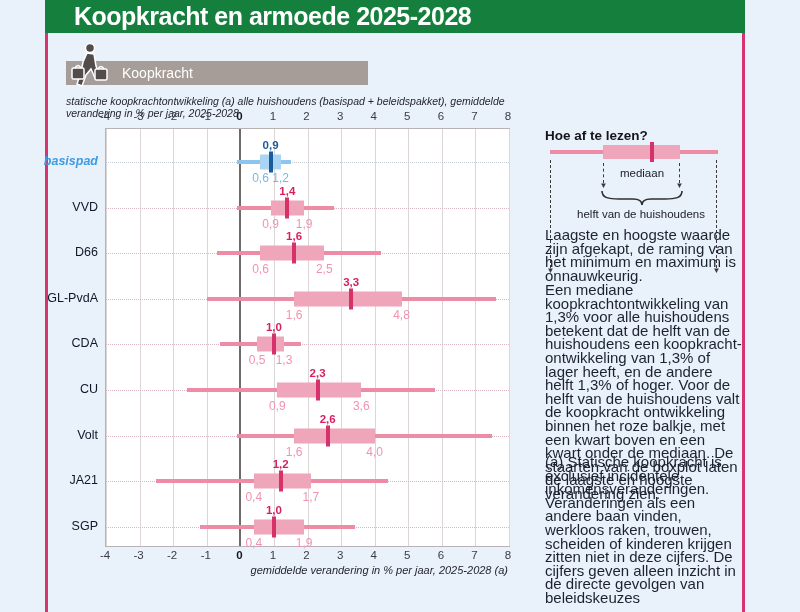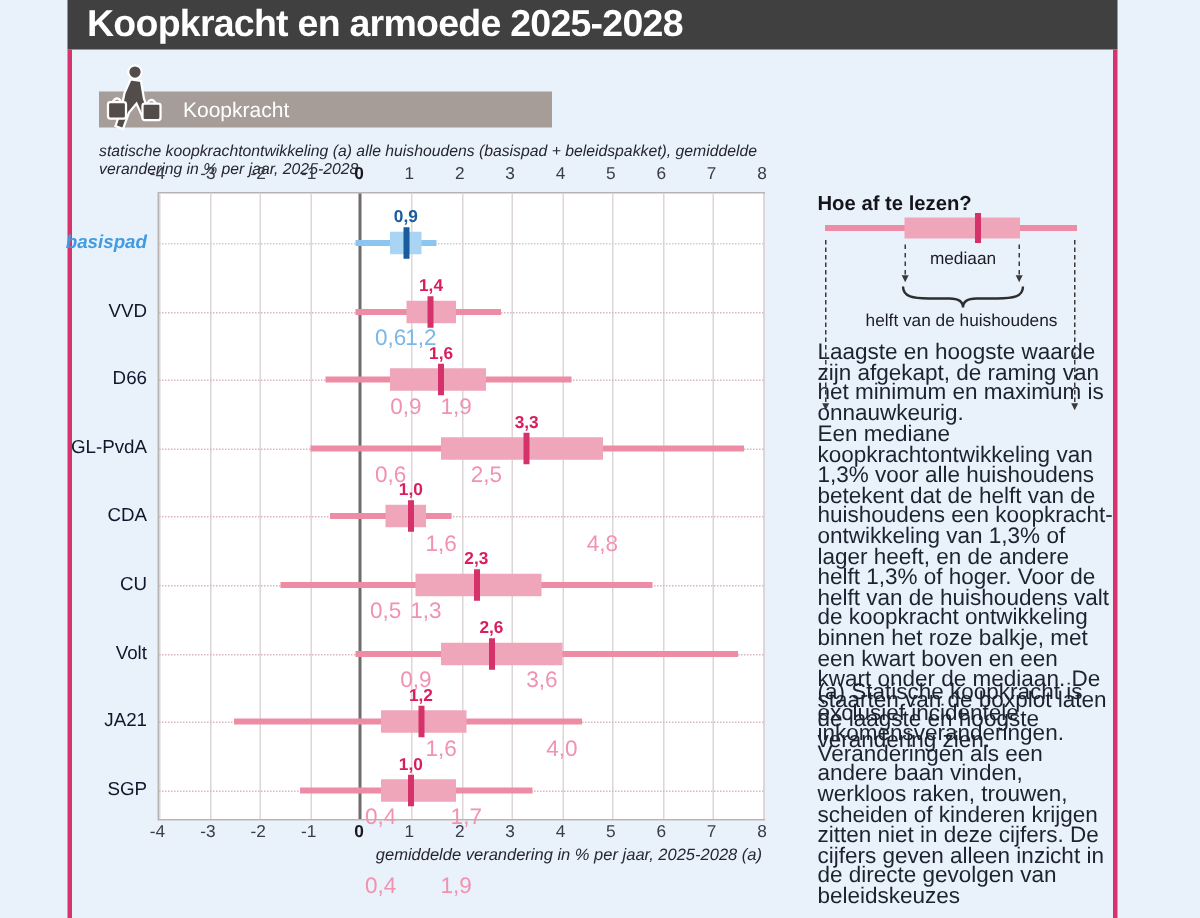--- a/index.html
+++ b/index.html
@@ -1,21 +1,21 @@
 <!DOCTYPE html>
 <html><head>
 <meta charset="utf-8">
 <style>
   html,body{margin:0;padding:0;}
   body{font-family:"Liberation Sans", sans-serif; background:#e9f1fb;}
   #stage{position:relative;width:800px;height:612px;background:#e9f1fb;overflow:hidden;}
 
   
-  .titlebar{position:absolute;left:45px;top:0;width:700px;height:33px;background:#404040;color:#fff;
-    font-size:25px;font-weight:bold;line-height:33px;padding-left:13px;box-sizing:border-box;letter-spacing:-0.5px;}
+  .titlebar{position:absolute;left:45px;top:0;width:700px;height:33px;background:#15803d;color:#fff;
+    font-size:25px;font-weight:bold;line-height:33px;padding-left:29px;box-sizing:border-box;letter-spacing:-0.5px;}
   .border-left{position:absolute;left:45px;top:33px;width:3px;height:579px;background:#d6336f;}
   .border-right{position:absolute;left:742px;top:33px;width:3px;height:579px;background:#d6336f;}
 
   
   .section-banner{position:absolute;left:66px;top:61px;width:302px;height:24px;background:#a69d98;}
   .section-label{position:absolute;left:122px;top:61px;height:24px;line-height:24px;color:#fff;font-weight:normal;font-size:14px;}
   .section-icon{position:absolute;left:68px;top:42px;width:42px;height:46px;}
 
   .subtitle{position:absolute;left:66px;top:95px;width:470px;font-size:10.5px;font-style:italic;color:#26262f;}
 
@@ -36,21 +36,21 @@
   .guide{position:absolute;left:0;right:0;height:0;border-top:1px dotted #d9b6c1;}
   .guide.blue{border-top-color:#c7cdd6;}
   .whisker{position:absolute;height:4px;transform:translateY(-50%);background:#ee8ca6;}
   .whisker.blue{background:#8cc6ef;}
   .iqr{position:absolute;height:15px;transform:translateY(-50%);background:#efa6bb;}
   .iqr.blue{background:#a9d4f4;}
   .median-line{position:absolute;width:4px;height:21px;transform:translate(-50%,-50%);background:#d5316b;}
   .median-line.blue{background:#1a5b9c;}
   .median-num{position:absolute;transform:translate(-50%,-100%);font-size:11.5px;font-weight:bold;color:#d81e5f;white-space:nowrap;}
   .median-num.blue{color:#1a5b9c;}
-  .q-num{position:absolute;transform:translateX(-50%);font-size:15px;color:#f193b0;white-space:nowrap;margin-top:46px;}
+  .q-num{position:absolute;transform:translateX(-50%);font-size:12px;color:#f193b0;white-space:nowrap;}
   .q-num.blue{color:#79b8e8;}
 
   .xlabel{position:absolute;left:105px;top:564px;width:403px;text-align:right;font-size:11px;font-style:italic;color:#26262f;}
 
   
   .legend-heading{position:absolute;left:545px;top:128px;font-size:13.5px;font-weight:bold;color:#14141a;}
   .lg-whisker{position:absolute;left:550px;top:150px;width:168px;height:4px;background:#ee8ca6;}
   .lg-box{position:absolute;left:603px;top:145px;width:77px;height:14px;background:#efa6bb;}
   .lg-median{position:absolute;left:650px;top:142px;width:4px;height:20px;background:#d5316b;}
   .dash-v{position:absolute;width:0;border-left:1.5px dashed #3a3a3a;}

